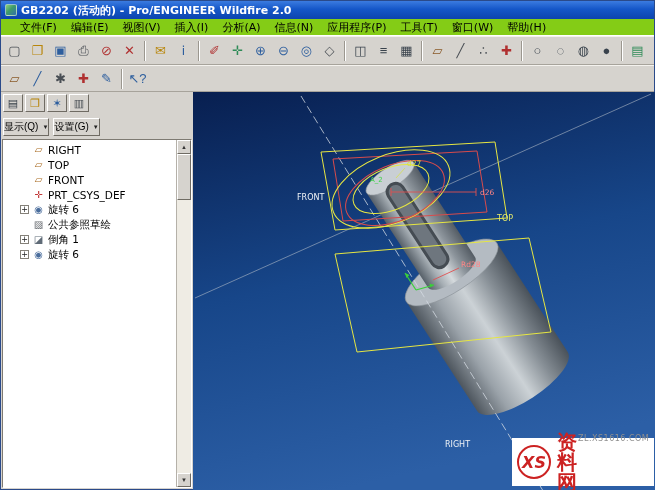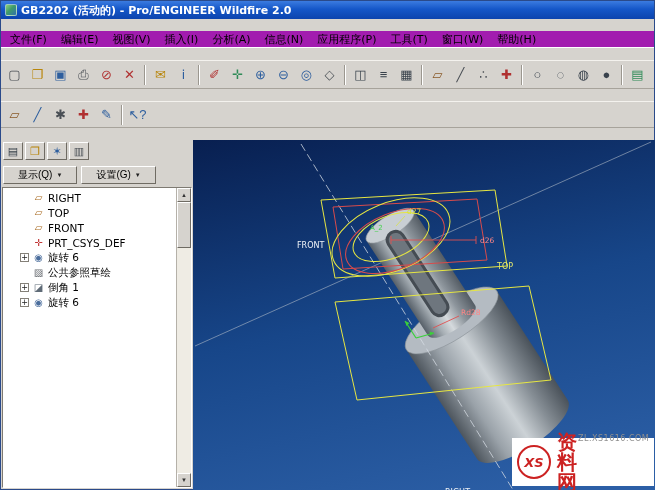--- a/index.html
+++ b/index.html
@@ -1,35 +1,35 @@
 <!DOCTYPE html>
 <html><head>
 <meta charset="utf-8">
 <style>
   html,body { margin:0; padding:0; }
   body {
     width:655px; height:490px; overflow:hidden;
     font-family:"DejaVu Sans","Liberation Sans",sans-serif;
     font-size:11px; background:#d6d3ce; color:#000;
   }
-  .window { width:655px; height:490px; display:flex; flex-direction:column; border:1px solid #2a4a8a; box-sizing:border-box;gap:12px; }
+  .window { width:655px; height:490px; display:flex; flex-direction:column; border:1px solid #2a4a8a; box-sizing:border-box; }
 
   
   .titlebar {
     height:18px; flex:0 0 18px; display:flex; align-items:center; gap:4px; padding:0 4px;
     background:linear-gradient(180deg,#3b7be0 0%,#1557c8 45%,#0c44ae 100%);
     color:#fff; font-weight:bold; font-size:11px; white-space:nowrap;
   }
   .app-icon { width:12px; height:12px; flex:0 0 12px; border-radius:2px;
     background:linear-gradient(135deg,#8fd07c 0%,#3f9c6a 45%,#2f6fb0 100%); border:1px solid rgba(255,255,255,.5); box-sizing:border-box; }
   .title-text { overflow:hidden; text-overflow:ellipsis; }
 
   
-  .menubar { height:16px; flex:0 0 16px; display:flex; align-items:center; padding-left:2px;
-    background:#a21caf; border-bottom:1px solid #ffffff; }
+  .menubar { height:16px; flex:0 0 16px; display:flex; align-items:center; padding-left:12px;
+    background:#84cc16; border-bottom:1px solid #ffffff; }
   .menu-item { padding:1px 7px; font-size:11px; cursor:default; }
 
   
   .toolbar { display:flex; align-items:center; padding:0 2px; background:#d6d3ce;
     border-top:1px solid #f4f2ee; border-bottom:1px solid #a7a39b; }
   .toolbar.row1 { height:27px; flex:0 0 27px; }
   .toolbar.row2 { height:25px; flex:0 0 25px; }
   .tb-group { display:flex; align-items:center; }
   .sep { width:0; height:20px; border-left:1px solid #9b978f; border-right:1px solid #ffffff; margin:0 3px; }
   .tb-btn { width:23px; height:22px; padding:0; display:flex; align-items:center; justify-content:center;
@@ -39,21 +39,21 @@
   .i-green{color:#2e8b57}.i-brown{color:#8a5a2a}.i-slate{color:#39424c}
 
   
   .main { flex:1; display:flex; min-height:0; }
   .left-panel { width:192px; flex:0 0 192px; display:flex; flex-direction:column; background:#d6d3ce; }
   .tabstrip { height:22px; flex:0 0 22px; display:flex; gap:2px; padding:2px 2px 0 2px; }
   .tab-btn { width:20px; height:18px; display:flex; align-items:center; justify-content:center;
     background:#d6d3ce; border:1px solid; border-color:#fff #6f6b63 #6f6b63 #fff; padding:0; cursor:default; }
   .tab-btn .glyph { font-size:11px; }
   .panel-buttons { height:20px; flex:0 0 20px; display:flex; gap:4px; padding:1px 2px; align-items:center; }
-  .panel-btn { display:flex; align-items:center; gap:4px; padding:1px 14px; font-size:10px;
+  .panel-btn { display:flex; align-items:center; gap:4px; padding:1px 0; font-size:10px;
     background:#d6d3ce; border:1px solid; border-color:#fff #6f6b63 #6f6b63 #fff; cursor:default; }
   .caret { font-size:6px; color:#222; }
 
   .tree-wrap { flex:1; display:flex; margin:1px; border:1px solid; border-color:#7e7a72 #fff #fff #7e7a72; background:#fff; min-height:0; }
   .tree { flex:1; padding-top:2px; overflow:hidden; }
   .tree-row { display:flex; align-items:center; height:15px; gap:3px; padding-left:4px; font-size:10.5px; white-space:nowrap; cursor:default; }
   .tree-row.i-child { padding-left:17px; }
   .expander { width:9px; height:9px; flex:0 0 9px; box-sizing:border-box; font-size:8px; line-height:7px; text-align:center;
     border:1px solid #848078; background:#fff; color:#222; }
   .expander:empty { border:none; background:transparent; }
@@ -73,21 +73,21 @@
   .sb-thumb { height:46px; flex:0 0 46px; background:#d6d3ce; border:1px solid; border-color:#fff #6f6b63 #6f6b63 #fff; box-sizing:border-box; }
   .sb-spacer { flex:1; }
 
   
   .viewport { flex:1; position:relative; min-width:0; }
   .viewport svg { display:block; font-family:"DejaVu Sans","Liberation Sans",sans-serif; }
 
   .watermark { position:absolute; right:0; bottom:3px; width:142px; height:48px; background:#ffffff;
     display:flex; align-items:center; gap:6px; padding:2px 5px; box-sizing:border-box; }
   .wm-logo { width:34px; height:34px; flex:0 0 34px; border:2px solid #cc2222; border-radius:50%;
-    display:flex; align-items:center; justify-content:center; color:#cc2222; font-weight:bold; font-style:italic; font-size:13px; box-sizing:border-box; }
+    display:flex; align-items:center; justify-content:center; color:#cc2222; font-weight:bold; font-style:italic; font-size:16px; box-sizing:border-box; }
   .wm-text { display:flex; flex-direction:row; line-height:1; }
   .wm-name { color:#cc2222; font-size:20px; font-weight:bold; letter-spacing:1px; }
   .wm-url { color:#8f8f8f; font-size:8px; margin-top:3px; letter-spacing:.5px; }
 </style>
 </head>
 <body>
 
 <div class="window">
 
   <div class="titlebar">

